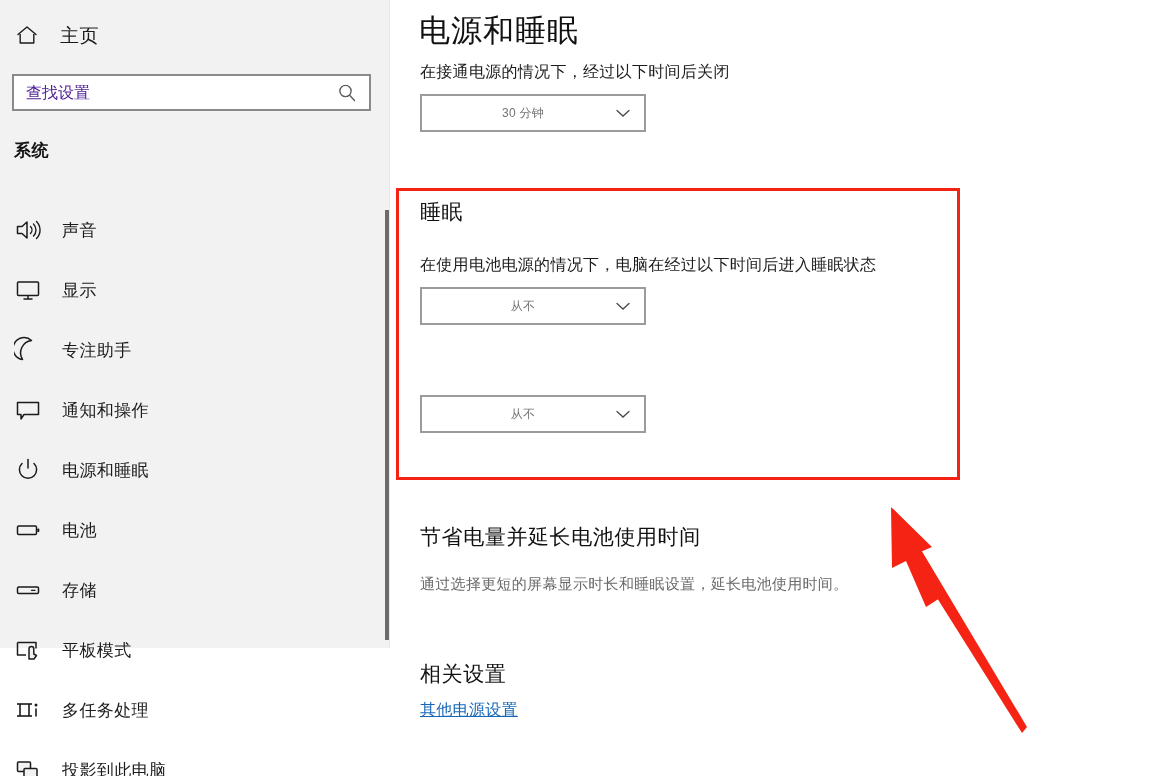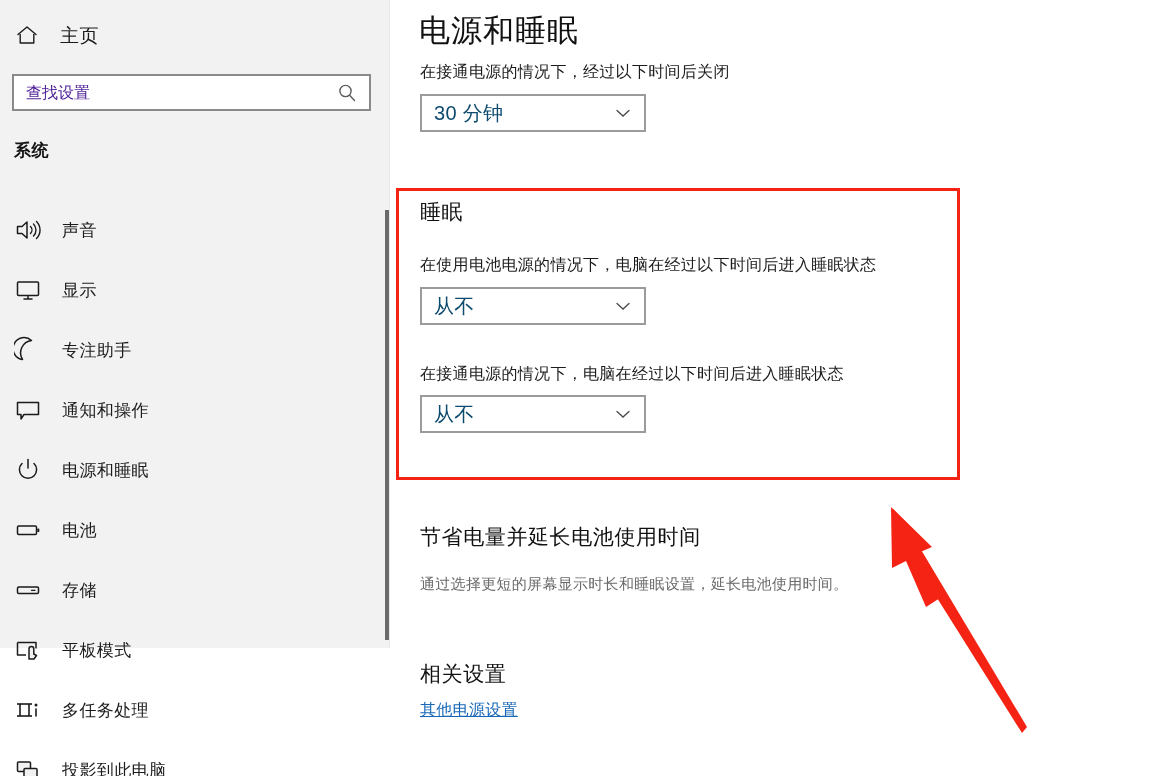--- a/index.html
+++ b/index.html
@@ -99,22 +99,22 @@
   }
   .combo {
     width: 226px; height: 38px;
     background: #ffffff;
     border: 2px solid #9b9b9b;
     display: flex; align-items: center;
     cursor: default;
   }
   .combo .combo-val {
     flex: 1 1 auto; padding-left: 12px;
-    font-size: 20px; color: #0c4a6e; letter-spacing: .3px;
-    white-space: nowrap; overflow: hidden; line-height: 1;
+    font-size: 12px; color: #737373; letter-spacing: .3px;
+    white-space: nowrap; overflow: hidden; line-height: 1; text-align: center;
   }
   .combo .combo-chev { width: 22px; height: 22px; margin-right: 10px; flex: 0 0 auto; }
 
   
   #screen-off-label { position: absolute; left: 420px; top: 62px; }
   #screen-off-combo { position: absolute; left: 420px; top: 94px; }
 
   
   #sleep-highlight {
     position: absolute; left: 396px; top: 188px;
@@ -318,21 +318,20 @@
 
   <div id="sleep-battery-combo" class="combo">
     <span class="combo-val">从不</span>
     <span class="combo-chev">
       <svg viewBox="0 0 22 22" width="22" height="22">
         <path d="M5 8.5 L11 14 L17 8.5" fill="none" stroke="#4a4a4a" stroke-width="1.3" stroke-linecap="round"></path>
       </svg>
     </span>
   </div>
 
-  <div id="sleep-plugged-label" class="field-label">在接通电源的情况下，电脑在经过以下时间后进入睡眠状态</div>
 
   <div id="sleep-plugged-combo" class="combo">
     <span class="combo-val">从不</span>
     <span class="combo-chev">
       <svg viewBox="0 0 22 22" width="22" height="22">
         <path d="M5 8.5 L11 14 L17 8.5" fill="none" stroke="#4a4a4a" stroke-width="1.3" stroke-linecap="round"></path>
       </svg>
     </span>
   </div>
 

